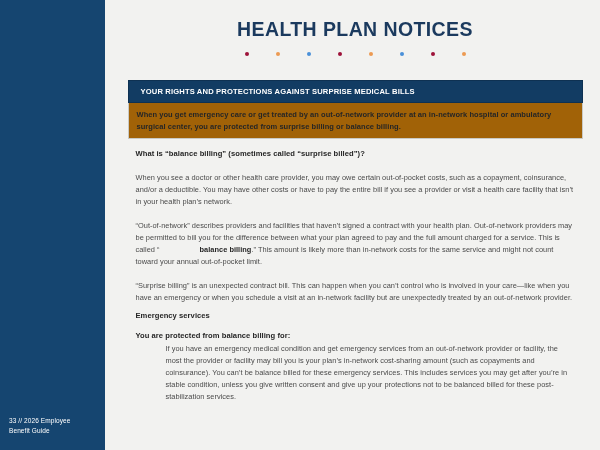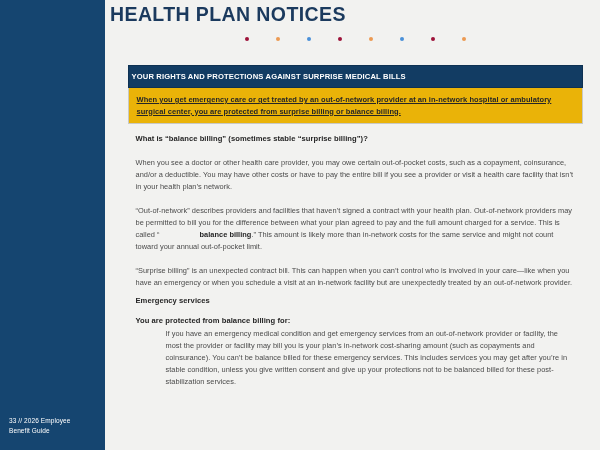--- a/index.html
+++ b/index.html
@@ -48,25 +48,26 @@
     position: absolute;
     left: 110px;
     top: 0;
     width: 490px;
     height: 450px;
     background: #f2f2f0;
     overflow: hidden;
   }
 
   .doc-title {
+    text-align: center;
     color: #1b3a5e;
     font-size: 19.5px;
     font-weight: bold;
     letter-spacing: 0.4px;
-    padding-top: 3px;
+    padding-top: 18px;
   }
 
   .dot-row {
     display: flex;
     justify-content: center;
     align-items: center;
     gap: 27px;
     margin-top: 9px;
     height: 8px;
   }
@@ -86,36 +87,35 @@
     width: 455px;
     margin-top: 22px;
   }
 
   .section-band {
     background: #123c63;
     color: #ffffff;
     font-size: 7.6px;
     font-weight: 600;
     letter-spacing: 0.15px;
-    padding: 6px 9px 6px 3px;
+    padding: 6px 9px 6px 12px;
     border: 1px solid #0e3152;
   }
 
   
   .callout {
     border: 1px solid #c9c9c4;
     border-top: none;
-    background: #eab308;
+    background: #a16207;
     padding: 6px 9px 6px 8px;
     font-size: 7.5px;
     font-weight: bold;
     color: #262626;
     line-height: 1.55;
     letter-spacing: 0.05px;
-    text-decoration: underline;
   }
 
   
   .body-col {
     padding: 0 8px 0 8px;
   }
 
   p.h-sub {
     font-size: 7.6px;
     font-weight: bold;
@@ -173,21 +173,21 @@
     </div>
 
     <div class="content-col">
 
       <div class="section-band">YOUR RIGHTS AND PROTECTIONS AGAINST SURPRISE MEDICAL BILLS</div>
 
       <div class="callout">When you get emergency care or get treated by an out-of-network provider at an in-network hospital or ambulatory surgical center, you are protected from surprise billing or balance billing.</div>
 
       <div class="body-col">
 
-        <p class="h-sub">What is “balance billing” (sometimes stable “surprise billing”)?</p>
+        <p class="h-sub">What is “balance billing” (sometimes called “surprise billed”)?</p>
 
         <p class="para">When you see a doctor or other health care provider, you may owe certain out-of-pocket costs, such as a copayment, coinsurance, and/or a deductible. You may have other costs or have to pay the entire bill if you see a provider or visit a health care facility that isn’t in your health plan’s network.</p>
 
         <p class="para"><span>“Out-of-network” describes providers and facilities that haven’t signed a contract with your health plan. Out-of-network providers may be permitted to bill you for the difference between what your plan agreed to pay and the full amount charged for a service.  This is called “</span><b>balance billing</b><span>.” This amount is likely more than in-network costs for the same service and might not count toward your annual out-of-pocket limit.</span></p>
 
         <p class="para">“Surprise billing” is an unexpected contract bill. This can happen when you can’t control who is involved in your care—like when you have an emergency or when you schedule a visit at an in-network facility but are unexpectedly treated by an out-of-network provider.</p>
 
         <p class="h-sub sub2">Emergency services</p>
 
         <p class="h-sub">You are protected from balance billing for:</p>

